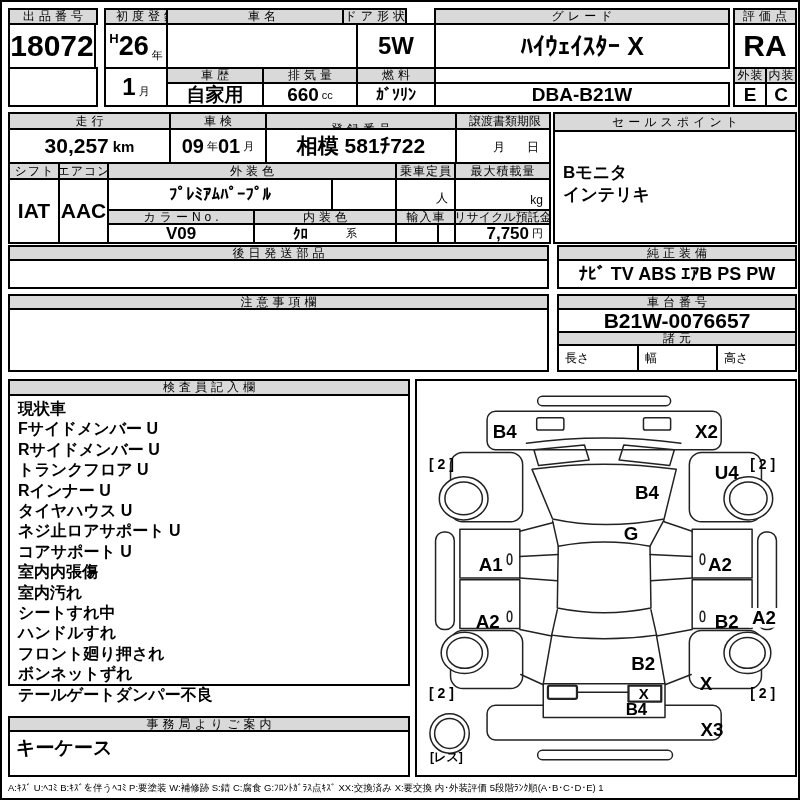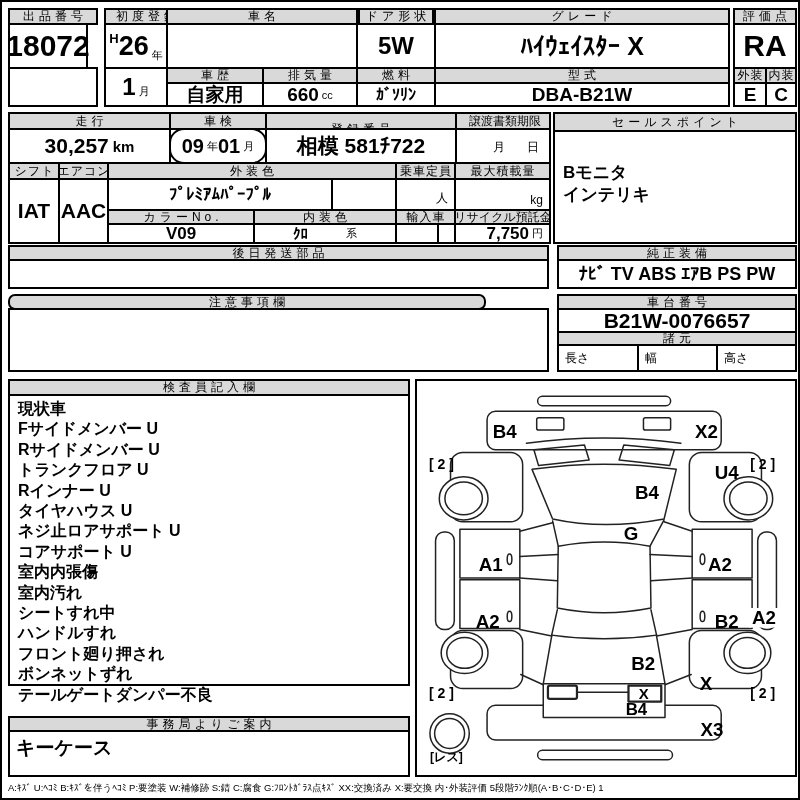--- a/index.html
+++ b/index.html
@@ -22,21 +22,21 @@
   svg text{font-family:"Liberation Sans","DejaVu Sans",sans-serif;}
 </style>
 </head>
 <body>
 
 <div class="sheet">
 
   <div class="bx hd" style="left:6px;top:6px;width:90px;height:17px;">
       <span>出品番号</span>
     </div>
-  <div class="bx vl" style="left:6px;top:21px;width:80px;height:46px;font-size:30px;">18072</div>
+  <div class="bx vl" style="left:6px;top:21px;width:88px;height:46px;font-size:30px;">18072</div>
   <div class="bx" style="left:6px;top:65px;width:90px;height:40px;"></div>
 
   <div class="bx hd" style="left:102px;top:6px;width:64px;height:17px;padding-left:20px;">
       <span>初度登録</span>
     </div>
   <div class="bx vl" style="left:102px;top:21px;width:64px;height:46px;">
     <span style="font-size:13px;align-self:flex-start;margin-top:6px;">H</span>
       <span style="font-size:27px;">26</span>
       <span class="unit" style="align-self:flex-end;margin-bottom:4px;">年</span>
   </div>
@@ -53,36 +53,33 @@
     </div>
   <div class="bx vl med" style="left:164px;top:80px;width:98px;height:25px;">自家用</div>
   <div class="bx hd" style="left:260px;top:65px;width:96px;height:17px;">
       <span>排気量</span>
     </div>
   <div class="bx vl med" style="left:260px;top:80px;width:96px;height:25px;">
     <span>660</span>
       <span class="unit">cc</span>
   </div>
 
-  <div class="bx hd" style="left:356px;top:6px;width:76px;height:17px;">
+  <div class="bx hd" style="left:340px;top:6px;width:65px;height:17px;justify-content:flex-end;">
       <span>ドア形状</span>
     </div>
   <div class="bx vl" style="left:354px;top:21px;width:80px;height:46px;font-size:24px;">5W</div>
   <div class="bx hd" style="left:354px;top:65px;width:80px;height:17px;">
       <span>燃料</span>
     </div>
   <div class="bx vl" style="left:354px;top:80px;width:80px;height:25px;font-size:16px;">ｶﾞｿﾘﾝ</div>
 
   <div class="bx hd" style="left:432px;top:6px;width:296px;height:17px;">
       <span>グレード</span>
     </div>
   <div class="bx vl" style="left:432px;top:21px;width:296px;height:46px;font-size:25px;">ﾊｲｳｪｲｽﾀｰ X</div>
-  <div class="bx hd" style="left:432px;top:65px;width:296px;height:17px;">
-      <span>型式</span>
-    </div>
   <div class="bx vl med" style="left:432px;top:80px;width:296px;height:25px;">DBA-B21W</div>
 
   <div class="bx hd" style="left:731px;top:6px;width:64px;height:17px;">
       <span class="tight">評価点</span>
     </div>
   <div class="bx vl" style="left:731px;top:21px;width:64px;height:46px;font-size:30px;">RA</div>
   <div class="bx hd tight" style="left:731px;top:65px;width:34px;height:17px;">
       <span>外装</span>
     </div>
   <div class="bx hd tight" style="left:763px;top:65px;width:32px;height:17px;">
@@ -94,21 +91,21 @@
   <div class="bx hd" style="left:6px;top:110px;width:163px;height:18px;">
       <span>走行</span>
     </div>
   <div class="bx vl" style="left:6px;top:126px;width:163px;height:36px;font-size:21px;">
     <span>30,257</span>
       <span style="font-size:15px;margin-left:4px;">km</span>
   </div>
   <div class="bx hd" style="left:167px;top:110px;width:98px;height:18px;">
       <span>車検</span>
     </div>
-  <div class="bx vl" style="left:167px;top:126px;width:98px;height:36px;font-size:20px;border-radius:15px;">
+  <div class="bx vl" style="left:167px;top:126px;width:98px;height:36px;font-size:20px;">
     <span>09</span>
       <span class="unit">年</span>
       <span>01</span>
       <span class="unit">月</span>
   </div>
   <div class="bx hd" style="left:263px;top:110px;width:192px;height:34px;">
       <span>登録番号</span>
     </div>
   <div class="bx vl" style="left:263px;top:126px;width:192px;height:36px;font-size:21px;">相模 581ﾁ722</div>
   <div class="bx hd" style="left:453px;top:110px;width:96px;height:18px;">
@@ -180,21 +177,21 @@
 
   <div class="bx hd" style="left:6px;top:243px;width:541px;height:16px;">
       <span>後日発送部品</span>
     </div>
   <div class="bx left" style="left:6px;top:257px;width:541px;height:30px;font-weight:bold;font-size:16px;"></div>
   <div class="bx hd" style="left:555px;top:243px;width:240px;height:16px;">
       <span>純正装備</span>
     </div>
   <div class="bx vl" style="left:555px;top:257px;width:240px;height:30px;font-size:18px;">ﾅﾋﾞ TV ABS ｴｱB PS PW</div>
 
-  <div class="bx hd" style="left:6px;top:292px;width:478px;height:16px;border-radius:7px;">
+  <div class="bx hd" style="left:6px;top:292px;width:541px;height:16px;">
       <span>注意事項欄</span>
     </div>
   <div class="bx left" style="left:6px;top:306px;width:541px;height:64px;font-weight:bold;font-size:16px;align-items:flex-start;"></div>
   <div class="bx hd" style="left:555px;top:292px;width:240px;height:16px;">
       <span>車台番号</span>
     </div>
   <div class="bx vl" style="left:555px;top:306px;width:240px;height:25px;font-size:21px;">B21W-0076657</div>
   <div class="bx hd" style="left:555px;top:329px;width:240px;height:15px;">
       <span>諸元</span>
     </div>

